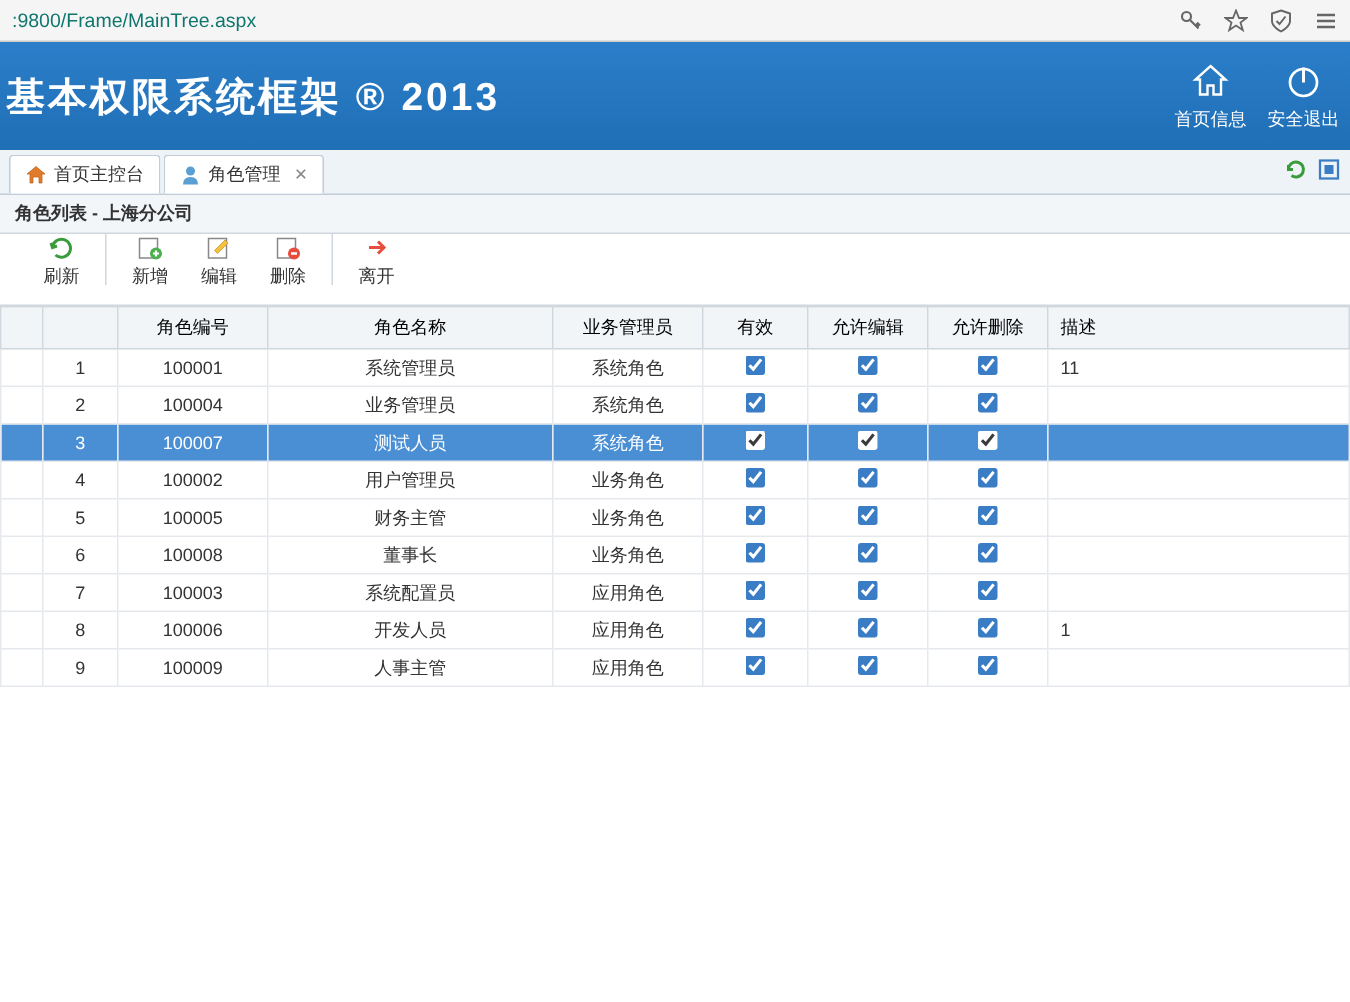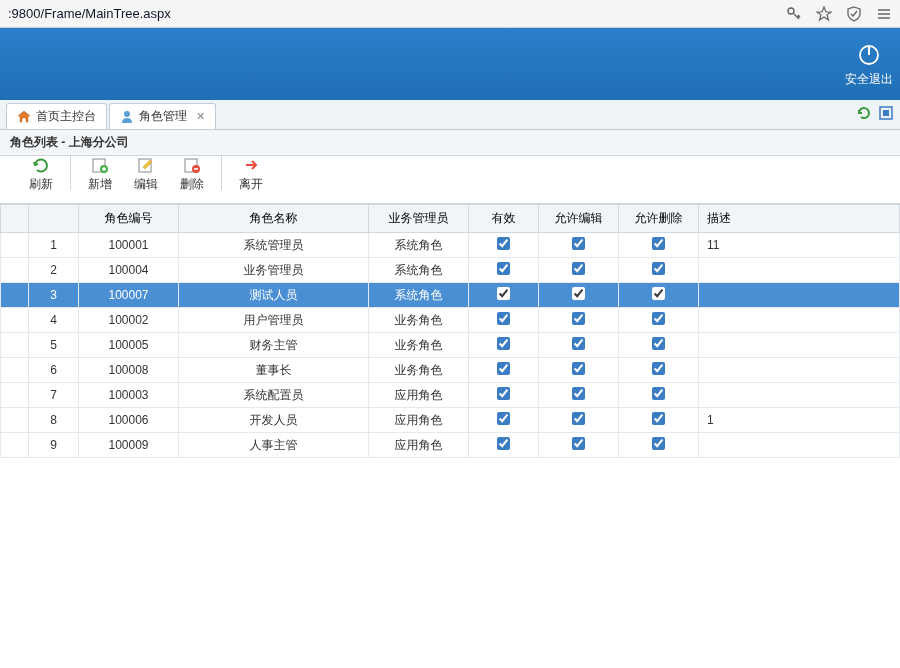--- a/index.html
+++ b/index.html
@@ -1,19 +1,19 @@
 <!DOCTYPE html>
 <html><head>
   <meta charset="utf-8">
   <style>
     * { margin: 0; padding: 0; box-sizing: border-box; }
     body { font-family: "Microsoft YaHei", Arial, sans-serif; font-size: 12px; background: #fff; overflow: hidden; }
     
     .browser-bar { height: 28px; background: #f5f5f5; border-bottom: 1px solid #ccc; display: flex; align-items: center; padding: 0 8px; }
-    .url-text { color: #0f172a; font-size: 13px; flex: 1; }
+    .url-text { color: #0f766e; font-size: 13px; flex: 1; }
     .browser-icons { display: flex; gap: 14px; align-items: center; }
     .bicon { width: 16px; height: 16px; display: inline-block; color: #666; }
     
     .header { height: 72px; background: linear-gradient(#2b7ec9, #1f6fb5); color: #fff; display: flex; align-items: center; padding-left: 0; }
     .header-title { font-size: 26px; font-weight: bold; letter-spacing: 2px; padding-left: 4px; white-space: nowrap; }
     .header-spacer { flex: 1; }
     .header-btn { width: 62px; height: 72px; display: flex; flex-direction: column; align-items: center; justify-content: center; gap: 4px; cursor: pointer; font-size: 12px; }
     .header-btn.active { background: #0d4f87; }
     .hicon { width: 26px; height: 26px; }
     
@@ -58,21 +58,28 @@
           <path d="M8 1 L14 3 V8 C14 12 8 15 8 15 C8 15 2 12 2 8 V3 Z" fill="none" stroke="#666" stroke-width="1.3"></path>
           <path d="M5 8 L7 10 L11 5" stroke="#666" stroke-width="1.3" fill="none"></path>
         </svg></span>
     <span class="bicon"><svg viewBox="0 0 16 16">
           <path d="M2 4 H14 M2 8 H14 M2 12 H14" stroke="#666" stroke-width="1.6"></path>
         </svg></span>
   </div>
 </div>
 
 <div class="header">
+  <div class="header-title">基本权限系统框架 ® 2013</div>
   <div class="header-spacer"></div>
+  <div class="header-btn">
+    <svg class="hicon" viewBox="0 0 26 26">
+        <path d="M13 3 L23 12 H20 V22 H15 V16 H11 V22 H6 V12 H3 Z" fill="none" stroke="#fff" stroke-width="1.6"></path>
+      </svg>
+    <span>首页信息</span>
+  </div>
   <div class="header-btn">
     <svg class="hicon" viewBox="0 0 26 26">
         <circle cx="13" cy="14" r="9" fill="none" stroke="#fff" stroke-width="1.8"></circle>
         <path d="M13 4 V14" stroke="#fff" stroke-width="2"></path>
       </svg>
     <span>安全退出</span>
   </div>
 </div>
 
 <div class="tabs-bar">

